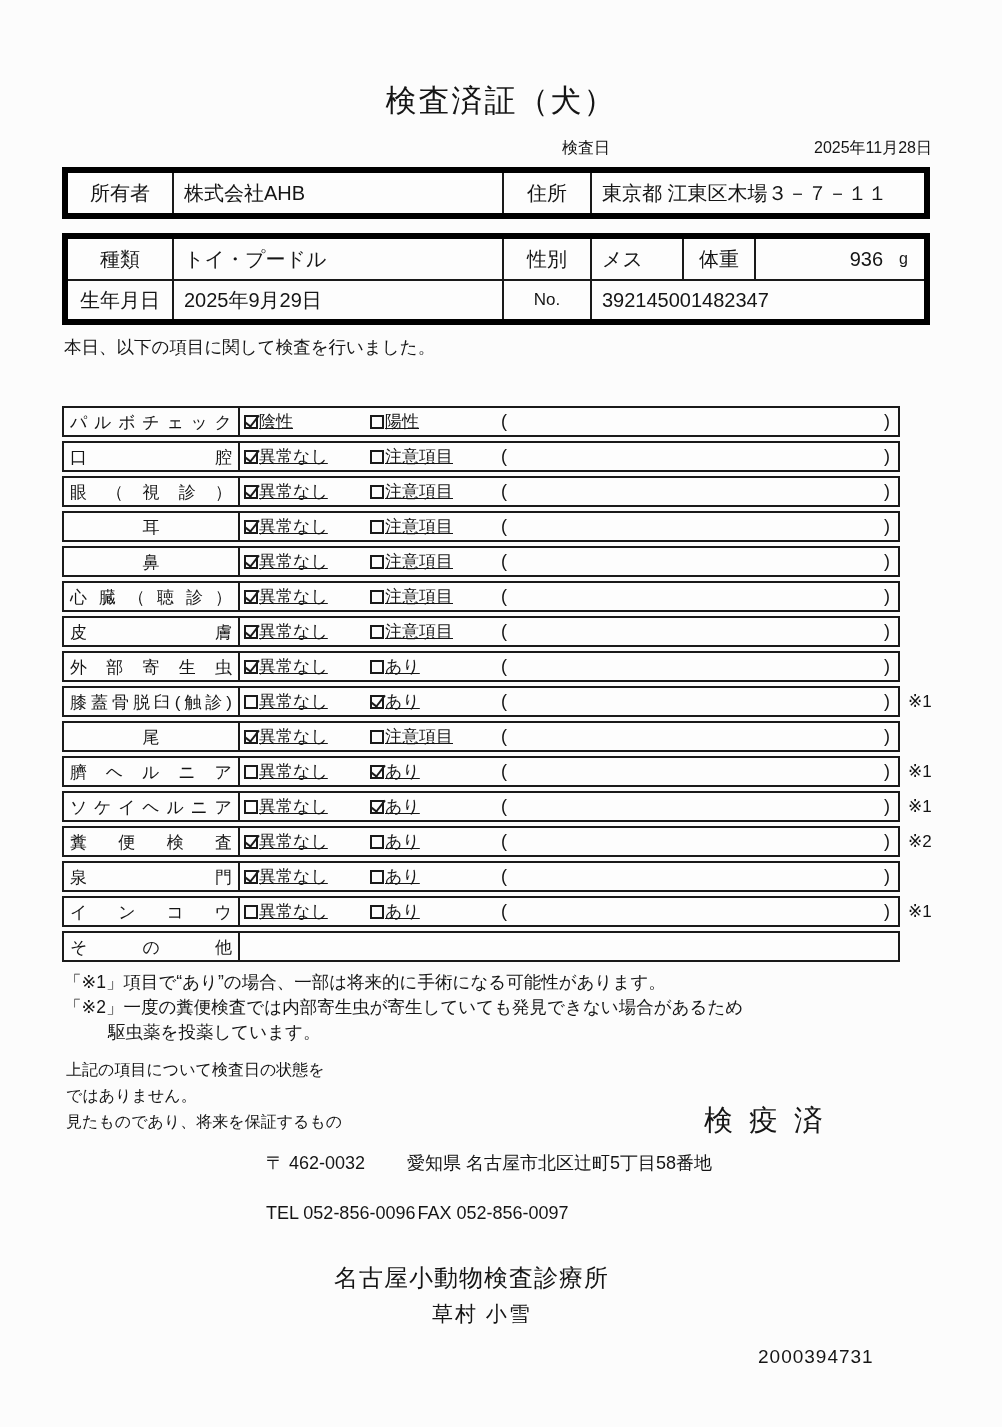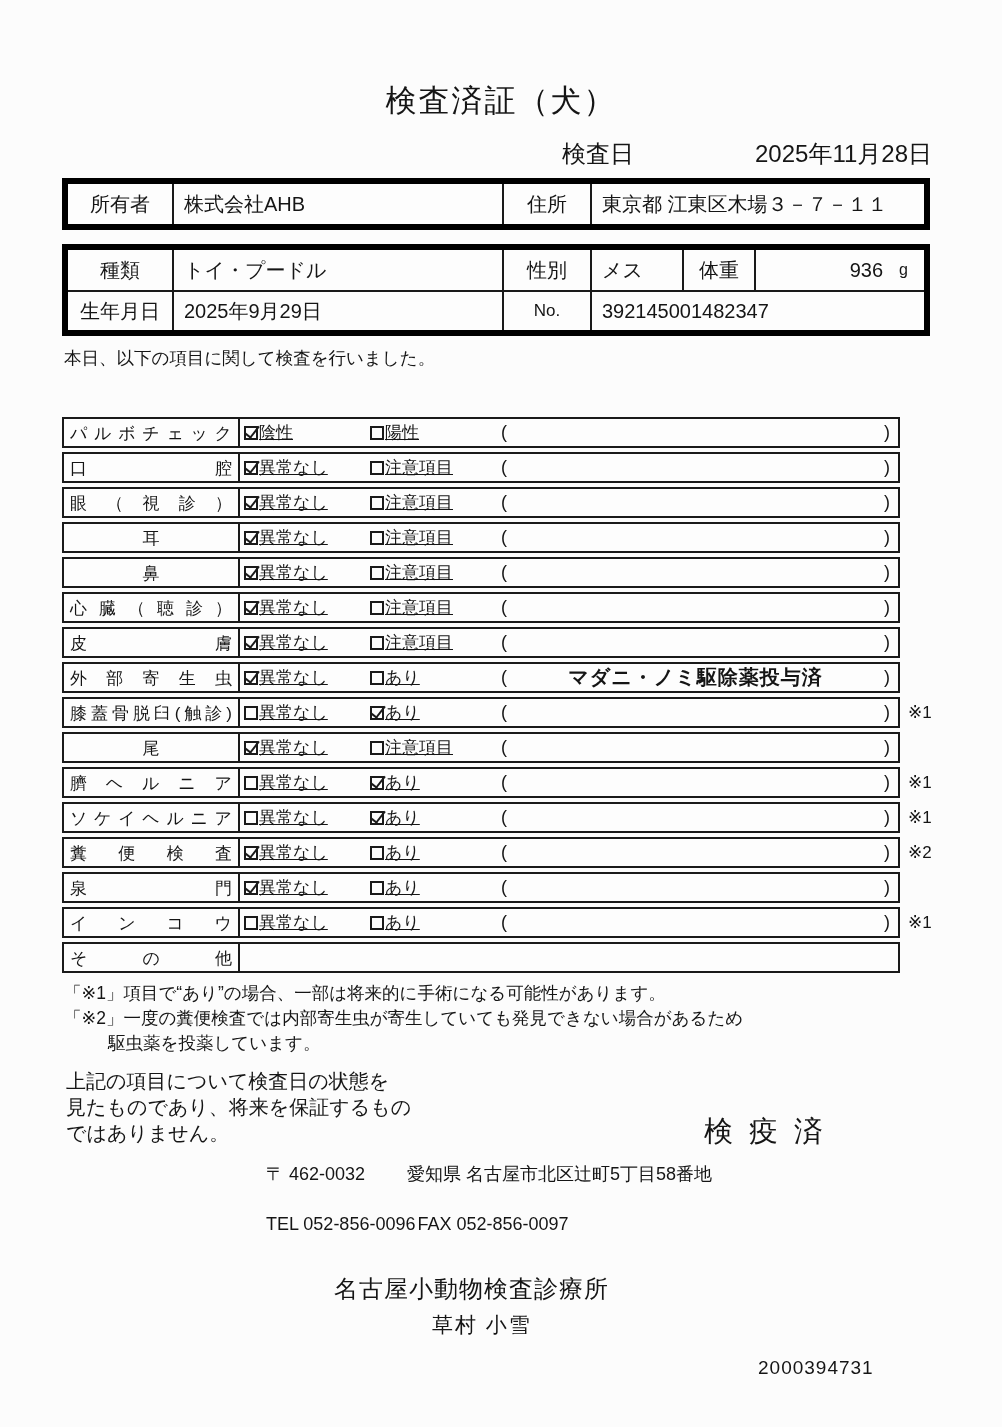--- a/index.html
+++ b/index.html
@@ -5,21 +5,21 @@
   * { margin:0; padding:0; box-sizing:border-box; }
   html,body { background:#ffffff; }
   body { font-family:"Liberation Sans","DejaVu Sans",sans-serif; color:#151515; }
   .page {
     position:relative; width:1002px; height:1427px; margin:0 auto;
     background:#fcfcfc; overflow:hidden;
   }
 
   
   .doc-title { padding-top:80px; text-align:center; font-size:31px; font-weight:500; letter-spacing:2px; }
-  .exam-row { display:flex; justify-content:space-between; margin:16px 70px 8px 562px; font-size:24px; font-weight:500; }
+  .exam-row { display:flex; justify-content:space-between; margin:16px 70px 8px 562px; font-size:16px; font-weight:500; }
 
   
   .hdr-table { margin-left:62px; width:868px; border:6px solid #000000; background:#fdfdfd; }
   .owner-table { margin-top:6px; }
   .hdr-row { display:flex; height:40px; align-items:stretch; }
   .hdr-row + .hdr-row { border-top:2px solid #1a1a1a; }
   .hcell { display:flex; align-items:center; font-size:20px; overflow:hidden; white-space:nowrap; }
   .hlabel { justify-content:center; font-weight:500; }
   .hval { padding-left:10px; }
   .bdr-l { border-left:2px solid #1a1a1a; }
@@ -63,21 +63,21 @@
   .paren-zone { flex:1; display:flex; align-items:center; justify-content:space-between; padding-right:8px; font-size:18px; }
   .paren-text { font-size:20px; font-weight:bold; letter-spacing:1px; }
   .item-note { width:48px; display:flex; align-items:center; padding-left:8px; font-size:17px; white-space:nowrap; }
 
   
   .footnotes { margin:8px 0 0 64px; font-size:17.5px; line-height:25px; font-weight:500; }
   .footnotes .indent { padding-left:44px; }
 
   
   .bottom-row { position:relative; margin:12px 0 0 66px; height:86px; }
-  .disclaimer { font-size:20px; line-height:26px; font-weight:500; }
+  .disclaimer { font-size:16px; line-height:26px; font-weight:500; }
   .stamp { position:absolute; left:638px; top:44px; font-size:29px; font-weight:500; letter-spacing:16px; white-space:nowrap; }
   .addr-line { margin:8px 0 0 266px; font-size:18px; font-weight:500; display:flex; }
   .addr-line .postal { margin-right:42px; }
   .tel-line { margin:28px 0 0 266px; font-size:18px; font-weight:500; display:flex; }
   .tel-line .fax { margin-left:2px; }
   .clinic-name { margin:38px 0 0 334px; font-size:24px; font-weight:500; letter-spacing:1px; }
   .vet-name { margin:6px 0 0 432px; font-size:21px; font-weight:500; letter-spacing:2px; }
   .serial { margin:18px 0 0 758px; font-size:19px; letter-spacing:1px; }
 </style>
 </head>
@@ -285,21 +285,20 @@
           <span class="opt opt1">
             <span class="cb checked"></span>
             <span class="opt-label">異常なし</span>
           </span>
           <span class="opt opt2">
             <span class="cb"></span>
             <span class="opt-label">あり</span>
           </span>
           <span class="paren-zone">
             <span class="paren paren-open">(</span>
-            <span class="paren-text">マダニ・ノミ駆除薬投与済</span>
             <span class="paren paren-close">)</span>
           </span>
         </div>
       </div>
       <div class="item-note"></div>
     </div>
 
     <div class="item-row">
       <div class="row-box">
         <div class="item-label">膝蓋骨脱臼(触診)</div>
@@ -469,22 +468,22 @@
 
   <div class="footnotes">
     <div>「※1」項目で“あり”の場合、一部は将来的に手術になる可能性があります。</div>
     <div>「※2」一度の糞便検査では内部寄生虫が寄生していても発見できない場合があるため</div>
     <div class="indent">駆虫薬を投薬しています。</div>
   </div>
 
   <div class="bottom-row">
     <div class="disclaimer">
       <div>上記の項目について検査日の状態を</div>
+      <div>ではありません。</div>
       <div>見たものであり、将来を保証するもの</div>
-      <div>ではありません。</div>
     </div>
     <div class="stamp">検疫済</div>
   </div>
 
   <div class="addr-line">
     <span class="postal">〒 462-0032</span>
     <span>愛知県 名古屋市北区辻町5丁目58番地</span>
   </div>
 
   <div class="tel-line">

